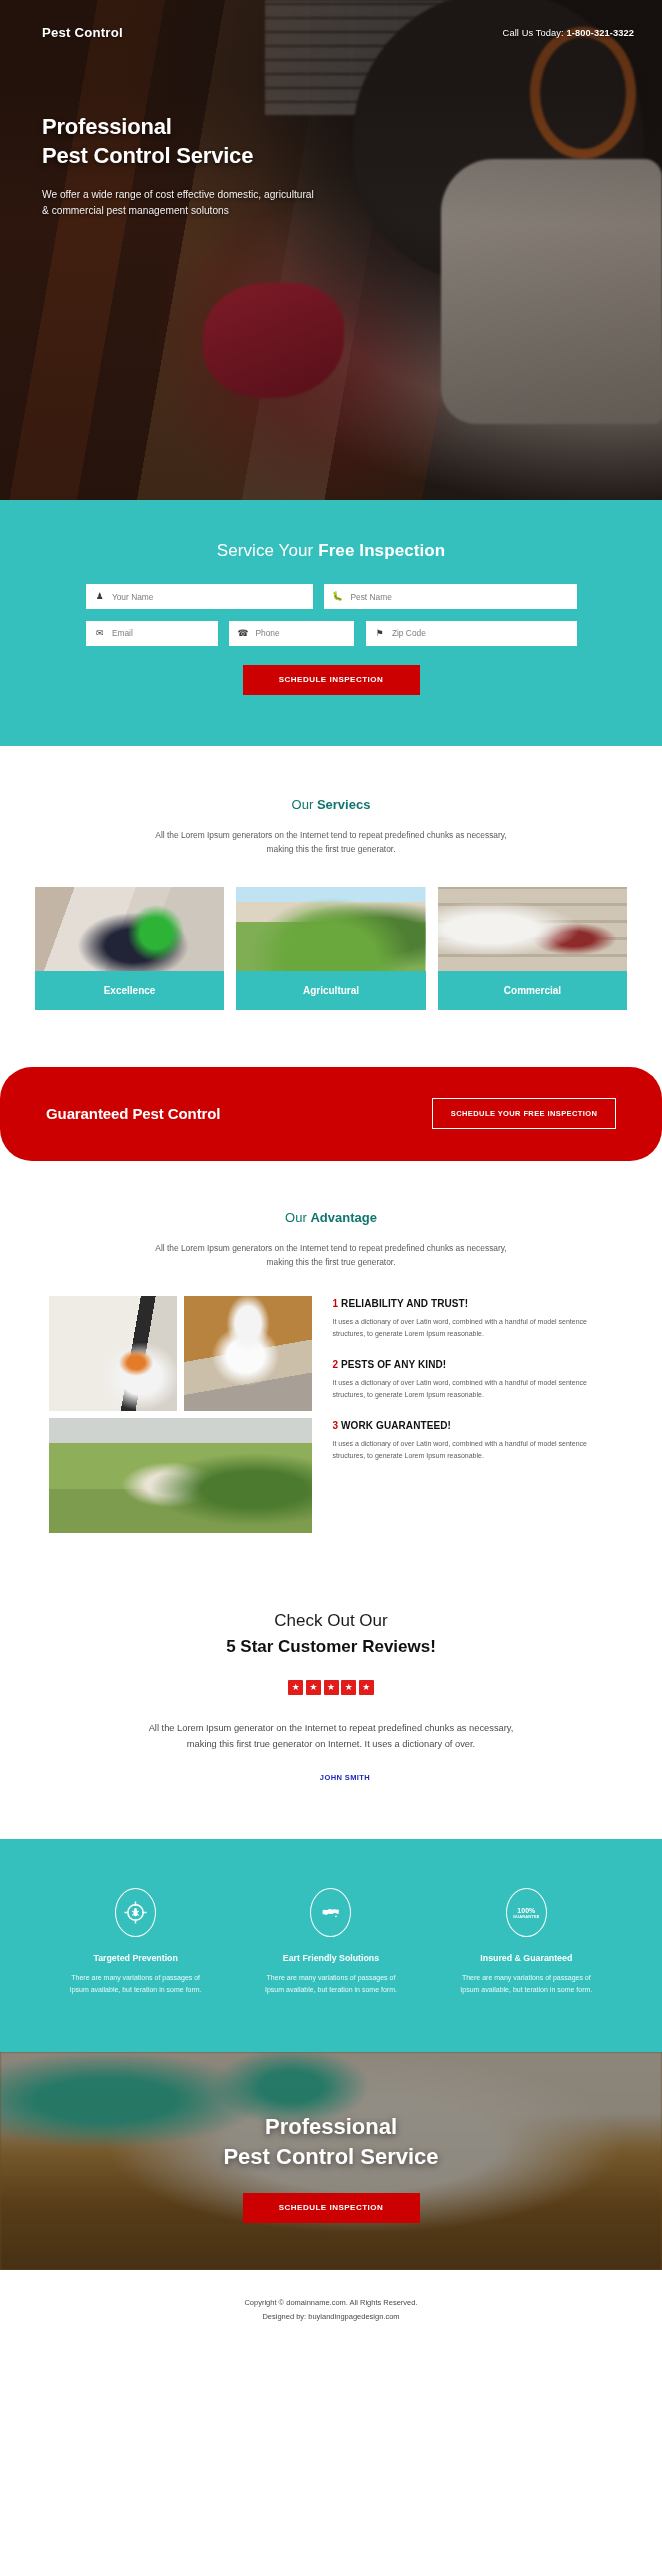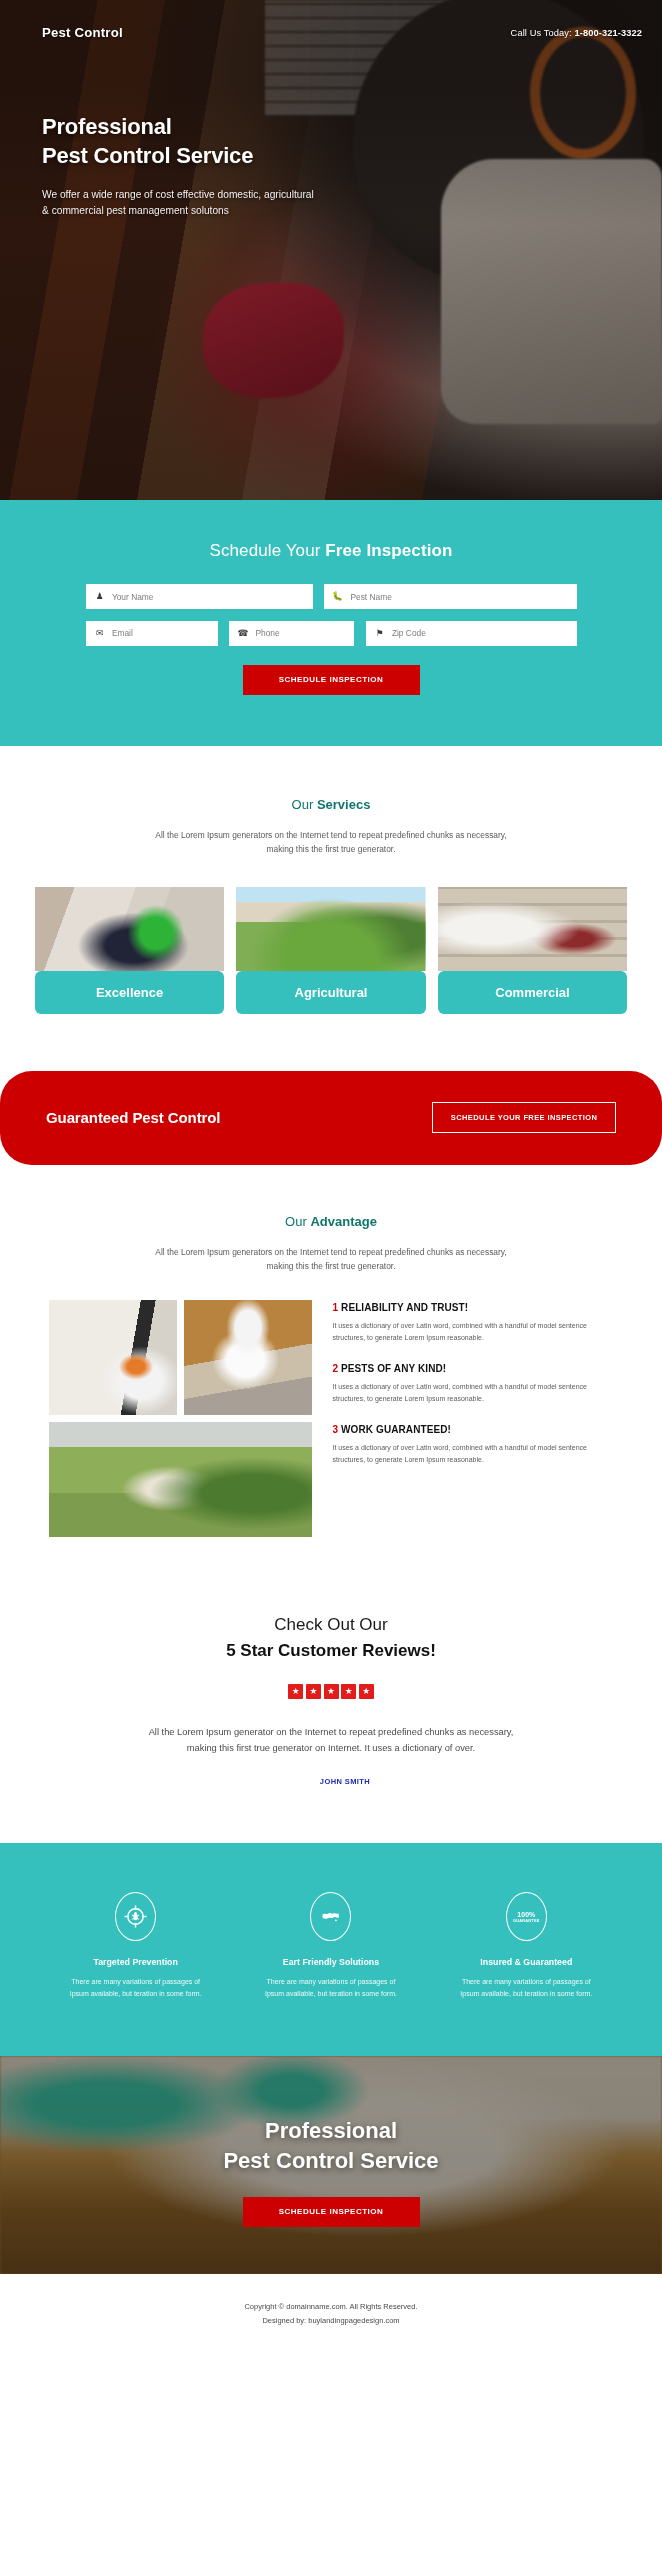--- a/index.html
+++ b/index.html
@@ -64,21 +64,21 @@
   }
   .hero-red-cloth{
     position:absolute; left:203px; top:283px; width:141px; height:115px;
     border-radius:46% 38% 50% 42%;
     background:linear-gradient(150deg,#c2243c,#8d1526);
     filter:blur(0.9px);
   }
   .hero-inner { position:relative; z-index:3; width:662px; }
   .topbar {
     display:flex; align-items:center; justify-content:space-between;
-    padding:25px 20px 0 42px;
+    padding:25px 28px 0 42px;
   }
   .brand {
     color:#fff; font-size:13.2px; font-weight:bold; letter-spacing:0.2px;
     text-shadow:0 0.9px 2.6px rgba(0,0,0,.6);
   }
   .phone { color:#fff; font-size:9.3px; letter-spacing:0.1px; text-shadow:0 0.9px 2.6px rgba(0,0,0,.75); }
   .phone b { font-weight:bold; }
   .hero-copy { padding:72px 42px 0 42px; max-width:415px; }
   .hero-copy h1 {
     color:#fff; font-size:22px; line-height:1.34; font-weight:bold;
@@ -128,21 +128,21 @@
     max-width:371px; margin:16px auto 0 auto;
   }
 
   
   .services { padding:51px 0 57px 0; }
   .cards { display:flex; gap:12.4px; width:592px; margin:30px auto 0 auto; }
   .card { flex:1; }
   .card-img { height:84px; background-size:cover; background-position:center; }
   .card-cap {
     background:#35c0bd; color:#fff; text-align:center;
-    font-size:13px; font-weight:bold; padding:14px 0;border-radius:6px;
+    font-size:10px; font-weight:bold; padding:14px 0;
   }
   .img-excellence{
     background-image:
       linear-gradient(rgba(0,0,0,.05),rgba(0,0,0,.05)),
       radial-gradient(circle at 64% 55%, #2fbe3a 0 12%, rgba(47,190,58,0) 22%),
       radial-gradient(ellipse at 52% 70%, #23263a 0 20%, rgba(35,38,58,0) 40%),
       linear-gradient(110deg,#cdbfae 0 18%, #efe9e1 18% 46%, #e2dbd2 46% 62%, #d9d2c8 62% 100%);
   }
   .img-agricultural{
     background-image:
@@ -292,21 +292,21 @@
           <span>Professional</span><br>
           <span>Pest Control Service</span>
         </h1>
         <p>We offer a wide range of cost effective domestic, agricultural &amp; commercial pest management solutons</p>
       </div>
     </div>
   </section>
 
   <section class="form-band">
     <h2>
-      <span>Schedule Your </span><b>Free Inspection</b>
+      <span>Service Your </span><b>Free Inspection</b>
     </h2>
 
     <div class="form-wrap">
       <div class="form-row r1">
         <div class="field f-name">
           <span class="ic">♟</span>
           <span class="ph">Your Name</span>
         </div>
         <div class="field f-pest">
           <span class="ic">🐛</span>

